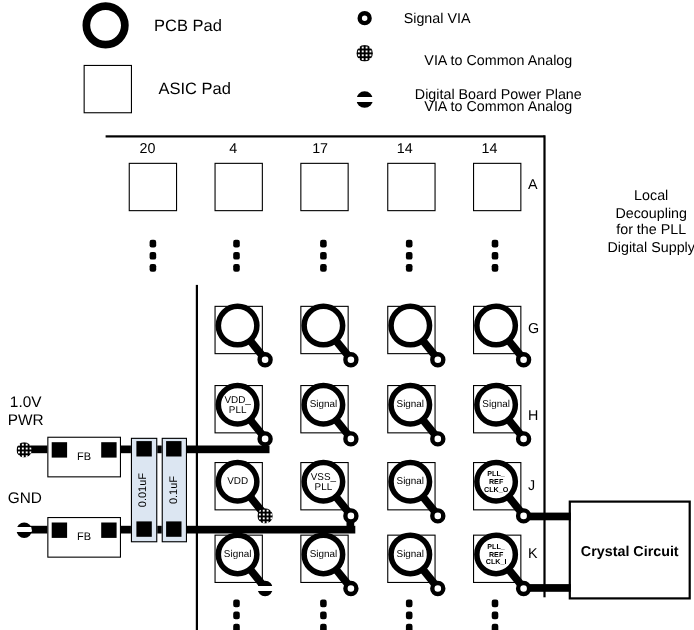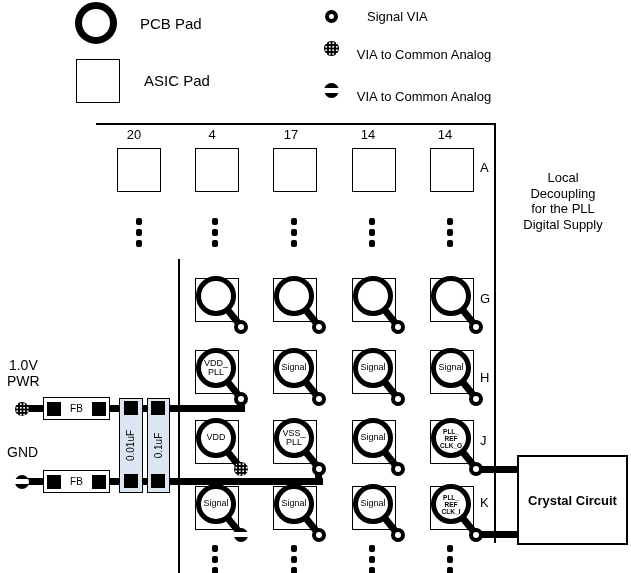--- a/index.html
+++ b/index.html
@@ -25,37 +25,37 @@
 
   
   .via { position: absolute; width: 14px; height: 14px; border-radius: 50%; }
   .via.signal { border: 4px solid #000; background: #fff; }
   .via.power  { background-color: #000;
                 background-image: radial-gradient(circle, #fff 0.9px, rgba(0,0,0,0) 1.1px);
                 background-size: 3.5px 3.5px; background-position: 0.5px 0.5px; }
   .via.ground { background: linear-gradient(#000 0 32%, #fff 32% 64%, #000 64% 100%); }
 
   
-  .fbbox { position: absolute; width: 67px; height: 23px; border: 1px solid #000; background: #fff;
+  .fbbox { position: absolute; width: 67px; height: 37px; border: 1px solid #000; background: #fff;
            display: flex; align-items: center; justify-content: center; font-size: 10px; }
   .term  { position: absolute; width: 14px; height: 14px; background: #000; top: 4px; }
   .cap   { position: absolute; width: 24px; height: 95px; border: 1px solid #000;
            display: flex; align-items: center; justify-content: center; }
   .cap span { transform: rotate(-90deg); font-size: 10px; white-space: nowrap; }
   .junction { position: absolute; width: 14px; height: 14px; background: #000; }
 
   .crystal { position: absolute; left: 517px; top: 455px; width: 111px; height: 90px;
              border: 2px solid #000; background: #fff; display: flex; align-items: center;
              justify-content: center; font-weight: bold; font-size: 13px; }
 
   .bigtext { font-size: 15px; }
   .medtext { font-size: 14px; white-space: pre-line; text-align: center; }
   .legtext { font-size: 13px; }
   .note    { position: absolute; white-space: pre-line; text-align: center;
-             font-size: 13px; line-height: 15.5px; }
+             font-size: 13px; line-height: 15.5px; margin-left: 29px; }
   .hdr     { position: absolute; width: 30px; text-align: center; font-size: 13px; }
   .rowlt   { position: absolute; font-size: 13px; }
   .dot     { position: absolute; width: 6px; height: 7px; background: #000; border-radius: 2px; }
 
   .legend-circle { position: absolute; left: 75px; top: 2px; width: 42px; height: 42px;
                    border: 7px solid #000; border-radius: 50%; background: #fff; }
 </style>
 </head>
 <body>
 
@@ -63,20 +63,21 @@
 <div class="abs bigtext" style="left:140px; top:15px;">PCB Pad</div>
 <div class="sq" style="left:76px; top:59px;"></div>
 <div class="abs bigtext" style="left:144px; top:72px;">ASIC Pad</div>
 
 <div class="via signal" style="left:325px; top:10px; width:13px; height:13px;"></div>
 <div class="abs legtext" style="left:367px; top:9px;text-align:right;">Signal VIA</div>
 
 <div class="via power" style="left:324px; top:41px; width:15px; height:15px;"></div>
 <div class="note" style="left:340px; top:31px; width:168px;">
   <div>VIA to Common Analog</div>
+  <div>Digital Board Power Plane</div>
 </div>
 
 <div class="via ground" style="left:324px; top:83px; width:15px; height:15px;"></div>
 <div class="note" style="left:338px; top:73px; width:172px;">
   <div>VIA to Common Analog</div>
 </div>
 
 <div class="line" style="left:96px; top:123px; width:399px; height:2px;"></div>
 <div class="line" style="left:494px; top:123px; width:2px; height:420px;"></div>
 <div class="line" style="left:178px; top:259px; width:2px; height:314px;"></div>

